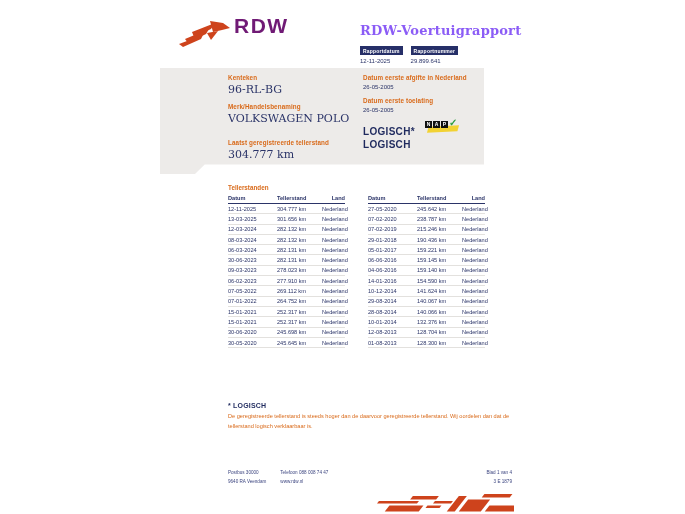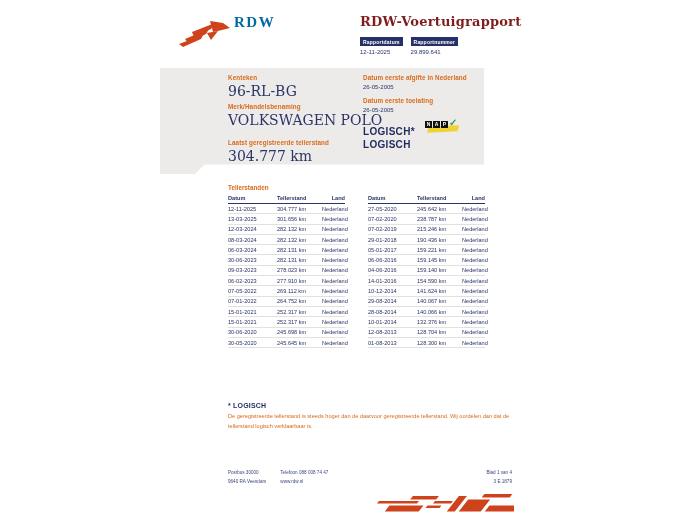--- a/index.html
+++ b/index.html
@@ -2,38 +2,38 @@
 <html><head>
 <meta charset="utf-8">
 <style>
   html,body{margin:0;padding:0;background:#ffffff;}
   .page{position:relative;width:685px;height:514px;background:#ffffff;overflow:hidden;
         font-family:"Liberation Sans",sans-serif;color:#2B3468;}
 
   
   .logo{position:absolute;left:177px;top:14px;width:120px;height:36px;}
   .logo svg{position:absolute;left:0;top:4px;}
-  .logo .wordmark{position:absolute;left:57px;top:0;font-family:Liberation Serif, serif;
-        font-weight:bold;font-size:15px;letter-spacing:1.5px;color:#0369a1;}
+  .logo .wordmark{position:absolute;left:57px;top:0;font-family:Liberation Sans, sans-serif;
+        font-weight:bold;font-size:21px;letter-spacing:1.5px;color:#701a75;}
 
   .title-block{position:absolute;left:360px;top:14px;width:160px;}
   .doc-title{font-family:"DejaVu Serif","Liberation Serif",serif;font-weight:bold;
-        font-size:13px;color:#7f1d1d;letter-spacing:.2px;white-space:nowrap;}
+        font-size:13px;color:#8b5cf6;letter-spacing:.2px;white-space:nowrap;margin-top:9px;}
   .badges{display:flex;gap:8px;margin-top:8px;}
   .badge-group{display:flex;flex-direction:column;}
   .badge{display:inline-block;background:#262F68;color:#fff;font-size:5px;font-weight:bold;
         padding:1.5px 3px;letter-spacing:.2px;align-self:flex-start;}
   .badge-value{font-size:6px;color:#2B3468;margin-top:2.5px;}
 
   
   .info-box{position:absolute;left:160px;top:68px;width:324px;height:106px;background:#EDEBE9;
         clip-path:polygon(0 0,100% 0,100% 91%,13.8% 91%,10.8% 100%,0 100%);}
   .field{position:absolute;}
   .field .label{font-size:6.3px;font-weight:bold;color:#D96A1A;letter-spacing:.1px;}
-  .field .value-lg{font-family:"DejaVu Serif","Liberation Serif",serif;font-size:14px;
+  .field .value-lg{font-family:"DejaVu Serif","Liberation Serif",serif;font-size:11px;
         color:#2B3468;margin-top:1.5px;}
   .field .value-sm{font-size:6px;color:#2B3468;margin-top:2.5px;}
   .f-kenteken{left:68px;top:6px;}
   .f-merk{left:68px;top:35px;}
   .f-teller{left:68px;top:71px;}
   .f-afgifte{left:203px;top:6px;}
   .f-toelating{left:203px;top:29px;}
   .oordeel{position:absolute;left:203px;top:58px;font-weight:bold;font-size:10px;
         line-height:12.5px;color:#1F2A5E;letter-spacing:.3px;}
 

